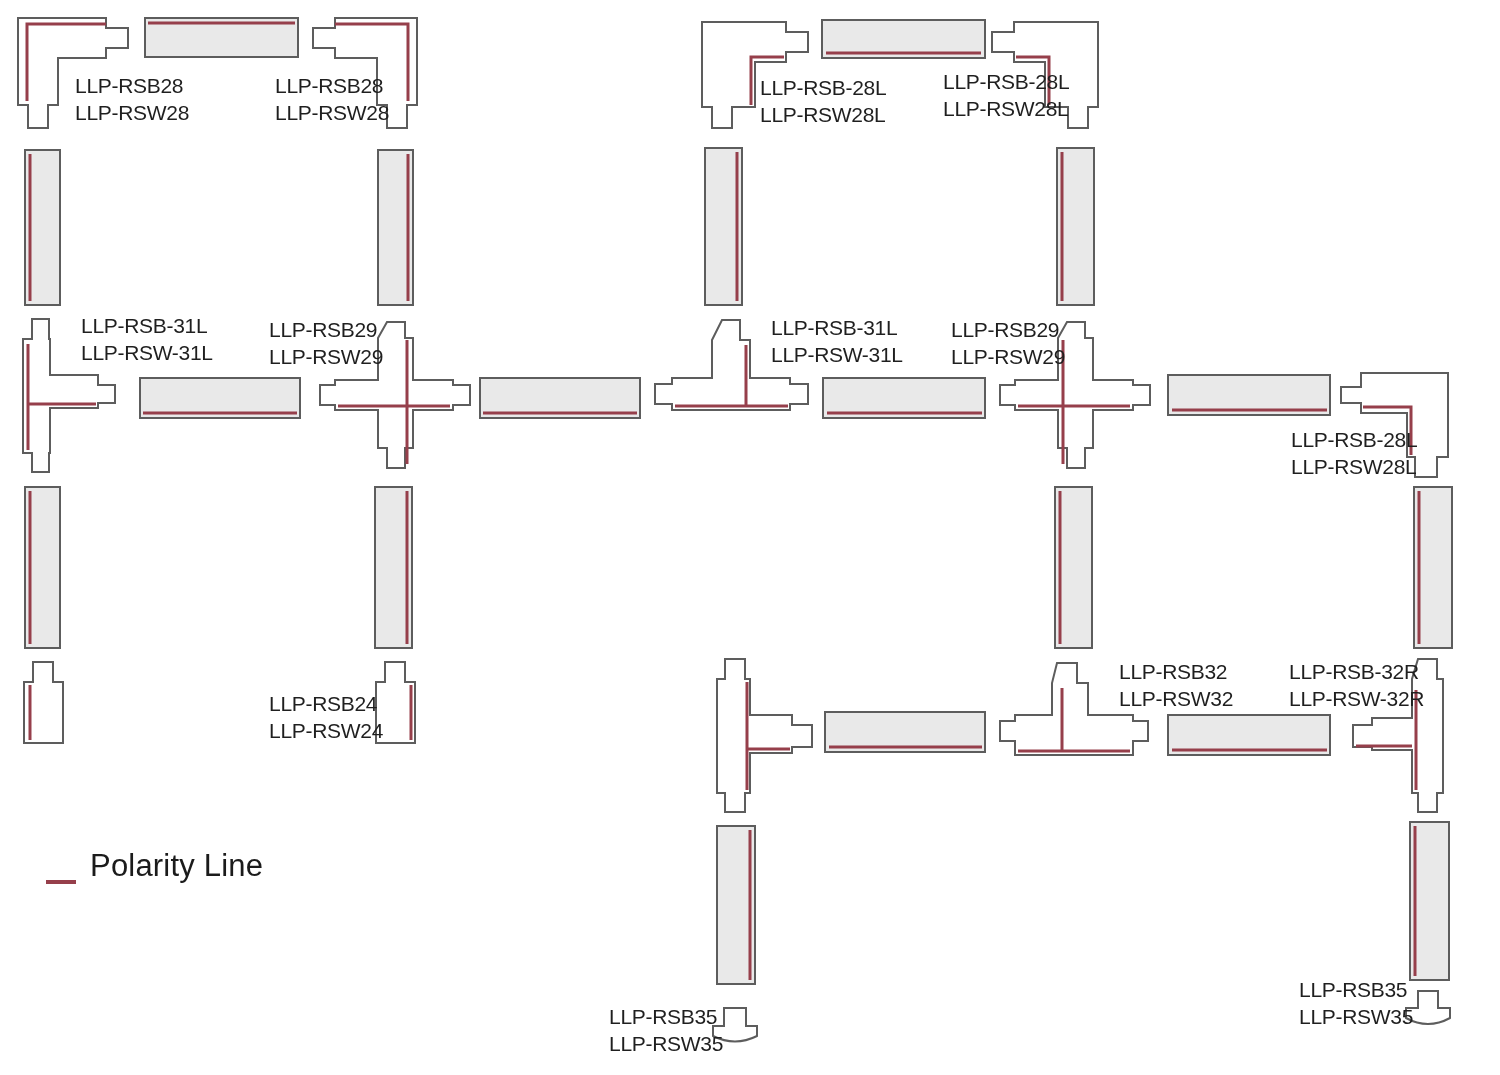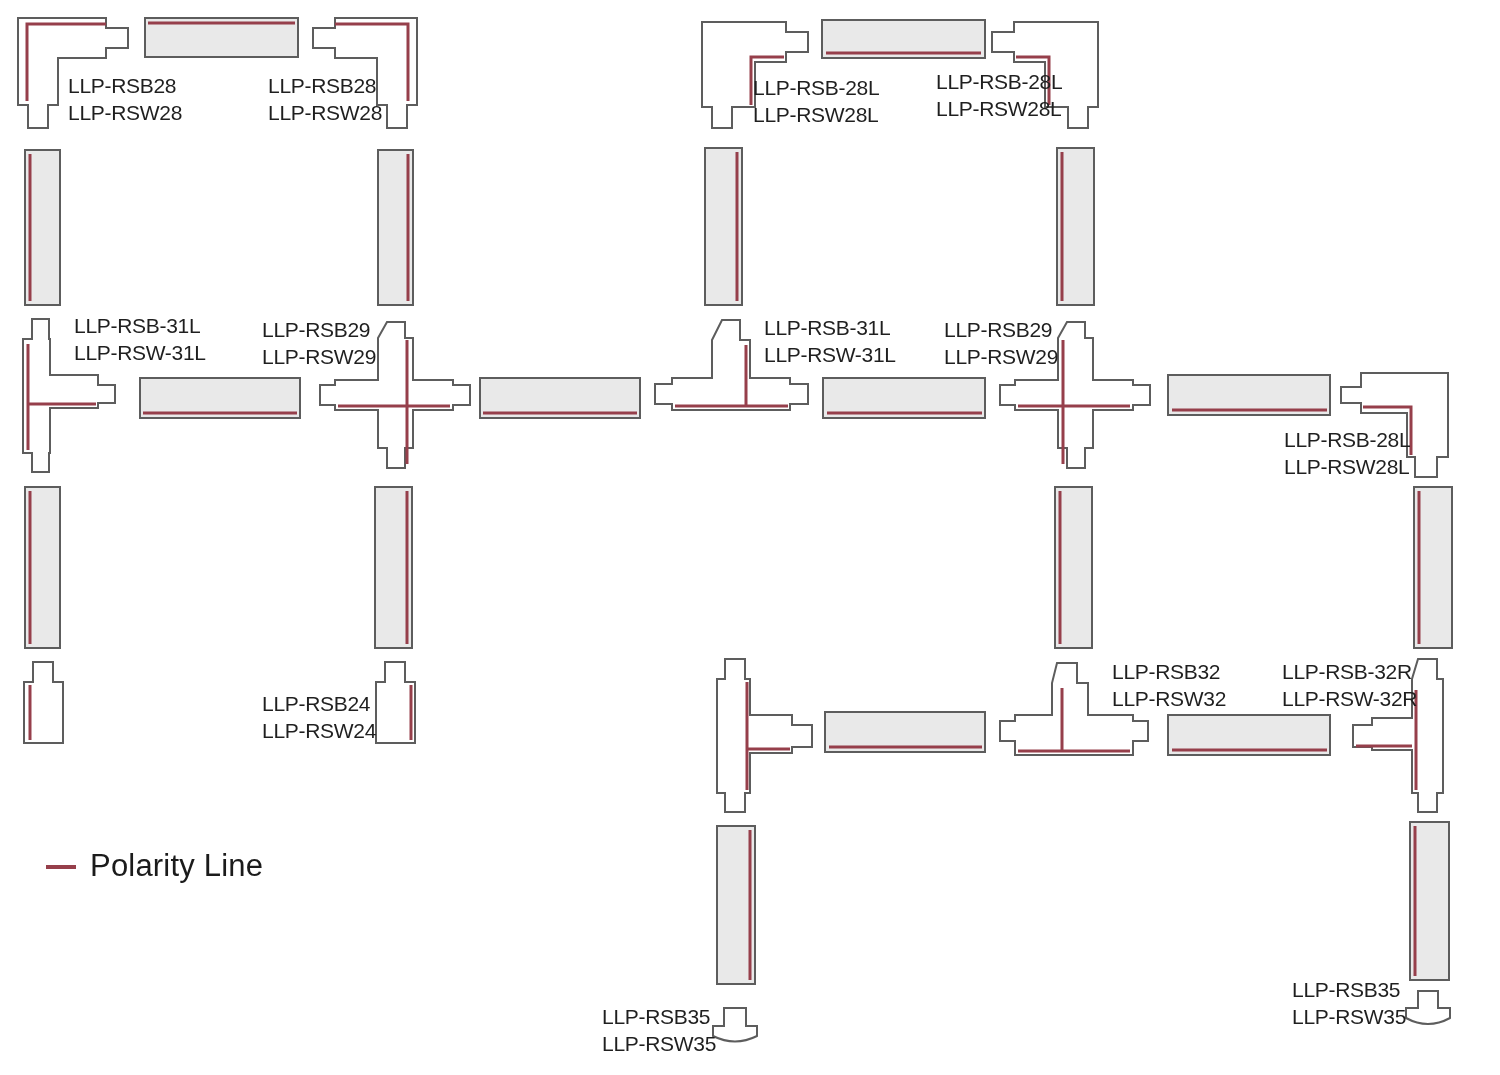--- a/index.html
+++ b/index.html
@@ -3,22 +3,22 @@
 <meta charset="utf-8">
 <style>
   html,body{margin:0;padding:0;background:#ffffff;}
   .canvas{position:relative;width:1500px;height:1075px;background:#ffffff;overflow:hidden;
           font-family:"Liberation Sans",sans-serif;}
   .canvas svg{position:absolute;left:0;top:0;}
   .conn{fill:#ffffff;stroke:var(--outline,#5d5d5d);stroke-width:2;stroke-linejoin:miter;}
   .track{fill:var(--track-fill,#e9e9e9);stroke:var(--outline,#5d5d5d);stroke-width:2;}
   .pol{fill:none;stroke:var(--polarity-line,#963f4b);stroke-width:3;}
   .label{position:absolute;font-size:21px;line-height:27px;color:var(--text,#1f1f1f);
-         letter-spacing:-0.3px;white-space:nowrap;}
-  .legend{position:absolute;left:46px;top:848px;display:flex;align-items:center;gap:14px;}
+         letter-spacing:-0.3px;white-space:nowrap;margin-left:7px;}
+  .legend{position:absolute;left:46px;top:848px;display:flex;align-items:flex-end;gap:14px;}
   .legend-dash{width:30px;height:4px;background:var(--polarity-line,#963f4b);margin-top:2px;}
   .legend-text{font-size:31px;font-weight:500;color:#1b1b1b;letter-spacing:0.2px;}
 </style>
 </head>
 <body>
 
 <div class="canvas">
 
   <svg width="1500" height="1075" viewBox="0 0 1500 1075">
 

